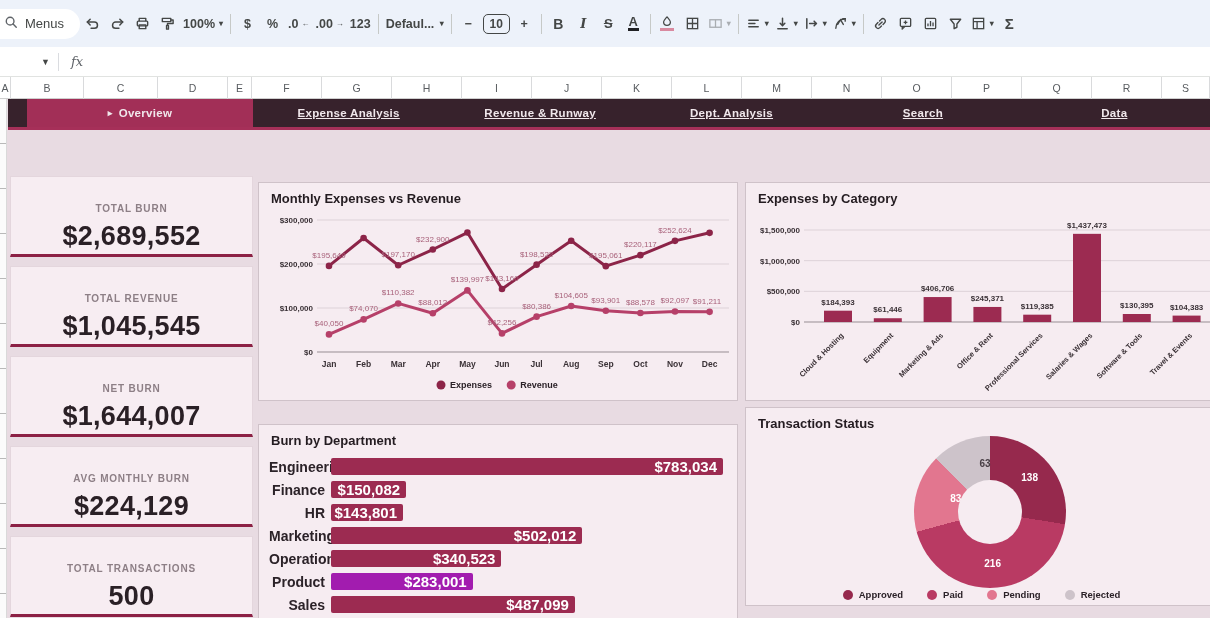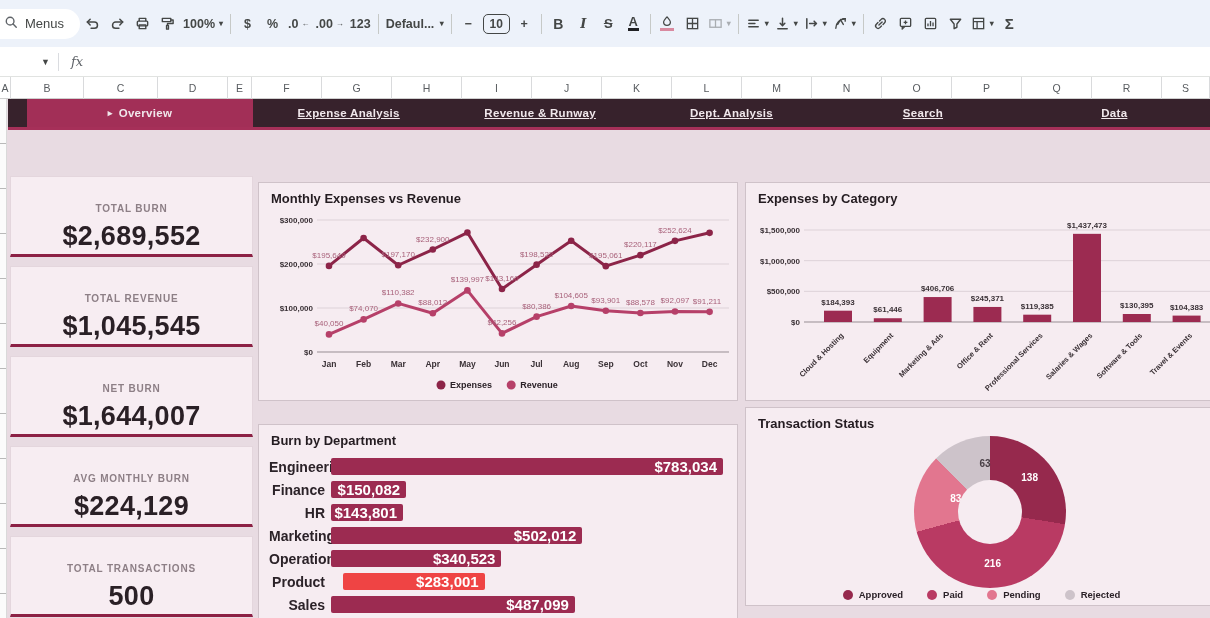--- a/index.html
+++ b/index.html
@@ -504,21 +504,21 @@
               <div class="dept-label">Operations</div>
               <div class="dept-barwrap">
                 <div class="dept-bar" style="width: 43.4876%; background: rgb(156, 43, 81);">
                   <span>$340,523</span>
                 </div>
               </div>
             </div>
             <div class="dept-row">
               <div class="dept-label">Product</div>
               <div class="dept-barwrap">
-                <div class="dept-bar" style="width: 36.1416%; background: #ef4444; margin-left: 12px;">
+                <div class="dept-bar" style="width: 36.1416%; background: #a21caf;">
                   <span>$283,001</span>
                 </div>
               </div>
             </div>
             <div class="dept-row">
               <div class="dept-label">Sales</div>
               <div class="dept-barwrap">
                 <div class="dept-bar" style="width: 62.2066%; background: rgb(156, 43, 81);">
                   <span>$487,099</span>
                 </div>

